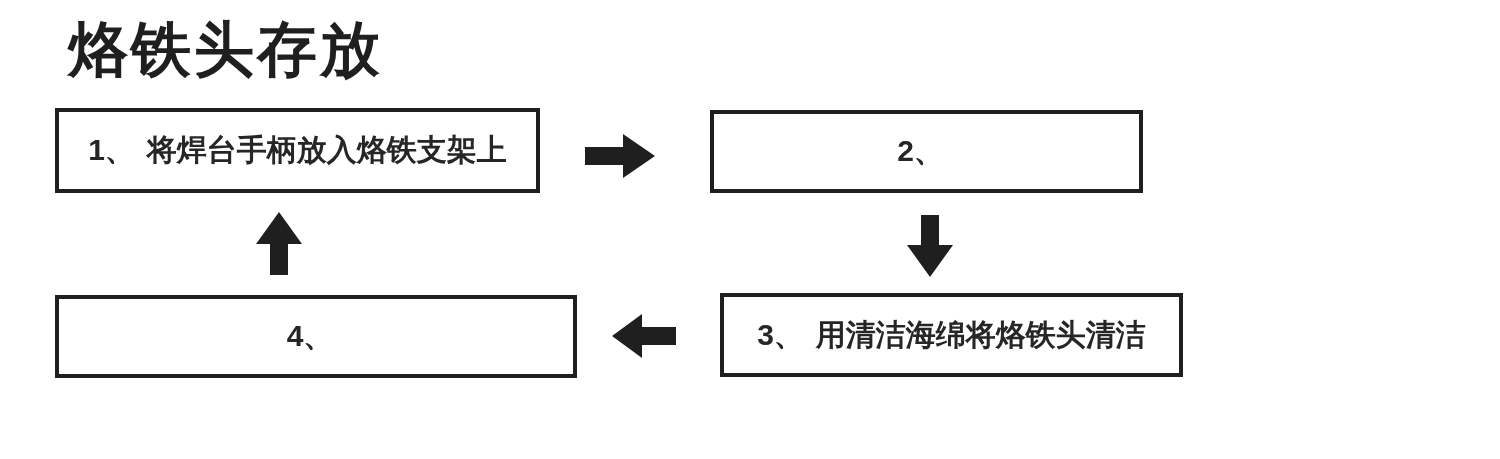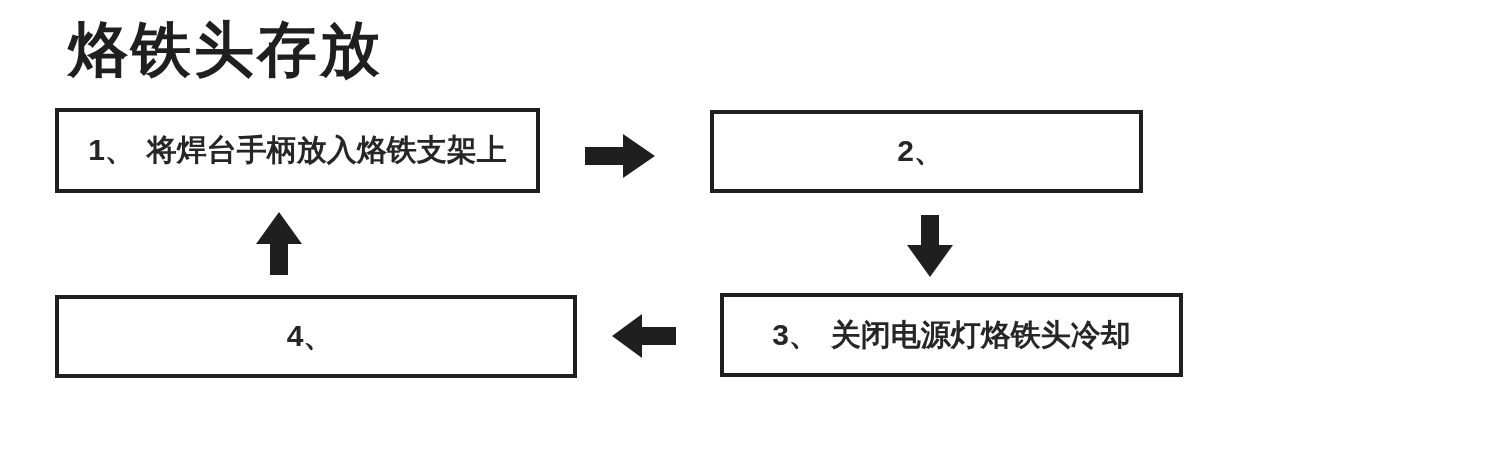--- a/index.html
+++ b/index.html
@@ -76,21 +76,21 @@
   <div class="step-box box-2">
     <span class="step-num">2、</span>
   </div>
 
   <svg class="arrow arrow-down" width="46" height="62" viewBox="0 0 46 62">
     <polygon points="14,0 32,0 32,30 46,30 23,62 0,30 14,30"></polygon>
   </svg>
 
   <div class="step-box box-3">
     <span class="step-num">3、</span>
-    <span class="step-text">关闭电源灯烙铁头冷却</span>
+    <span class="step-text">用清洁海绵将烙铁头清洁</span>
   </div>
 
   <svg class="arrow arrow-left" width="64" height="44" viewBox="0 0 64 44">
     <polygon points="64,13 30,13 30,0 0,22 30,44 30,31 64,31"></polygon>
   </svg>
 
   <div class="step-box box-4">
     <span class="step-num">4、</span>
   </div>
 

